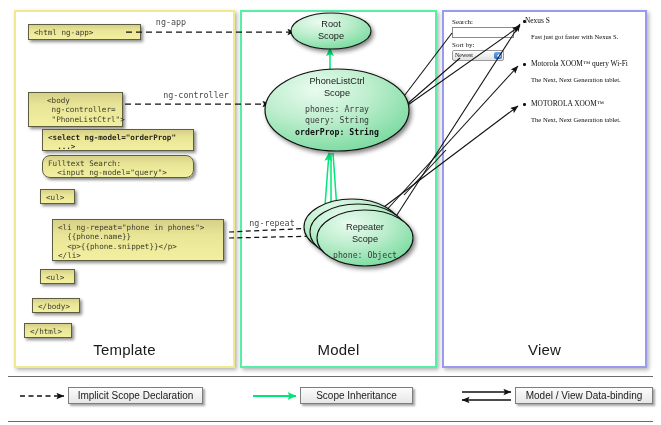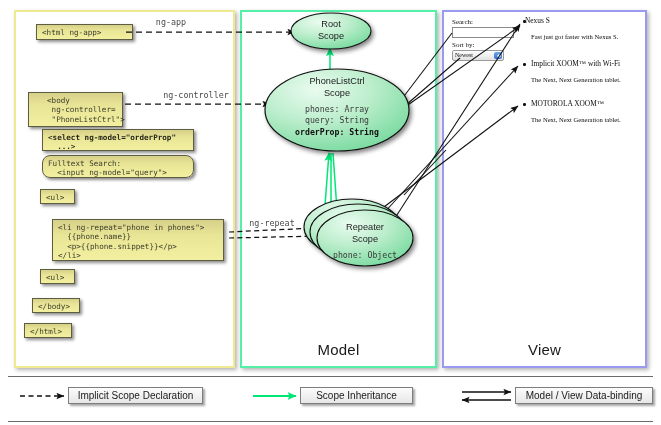--- a/index.html
+++ b/index.html
@@ -79,24 +79,25 @@
 </style>
 </head>
 <body>
 
 <div id="stage">
 
   <div class="panel" id="panel-template"></div>
   <div class="panel" id="panel-model"></div>
   <div class="panel" id="panel-view"></div>
 
+  <div class="panel-label" id="label-template">Template</div>
   <div class="panel-label" id="label-model">Model</div>
   <div class="panel-label" id="label-view">View</div>
 
-  <div class="codebox" style="left:28px;top:24px;width:97px;height:16px;margin-left:8px;">&lt;html ng-app&gt;</div>
+  <div class="codebox" style="left:28px;top:24px;width:113px;height:16px;">&lt;html ng-app&gt;</div>
 
   <div class="codebox" style="left:28px;top:92px;width:95px;height:35px;padding-left:18px;">&lt;body
  ng-controller=
  "PhoneListCtrl"&gt;</div>
 
   <div class="codebox bold" style="left:42px;top:129px;width:152px;height:22px;">&lt;select ng-model="orderProp"
   ...&gt;</div>
 
   <div class="codebox" style="left:42px;top:155px;width:152px;height:23px;border-radius:8px;">Fulltext Search:
   &lt;input ng-model="query"&gt;</div>
@@ -121,21 +122,21 @@
   <div class="v-select" style="left:452px;top:50px;width:52px;height:11px;">
     <span>Newest</span>
     <span class="knob"></span>
   </div>
 
   <div class="v-bullet" style="left:523px;top:20px;"></div>
   <div class="v-item v-title" style="left:525px;top:16px;">Nexus S</div>
   <div class="v-item v-snip" style="left:531px;top:33px;">Fast just got faster with Nexus S.</div>
 
   <div class="v-bullet" style="left:523px;top:63px;"></div>
-  <div class="v-item v-title" style="left:531px;top:59px;">Implicit XOOM™ with Wi-Fi</div>
+  <div class="v-item v-title" style="left:531px;top:59px;">Motorola XOOM™ query Wi-Fi</div>
   <div class="v-item v-snip" style="left:531px;top:76px;">The Next, Next Generation tablet.</div>
 
   <div class="v-bullet" style="left:523px;top:103px;"></div>
   <div class="v-item v-title" style="left:531px;top:99px;">MOTOROLA XOOM™</div>
   <div class="v-item v-snip" style="left:531px;top:116px;">The Next, Next Generation tablet.</div>
 
   <svg id="wires" viewBox="0 0 661 425">
     <defs>
       <radialGradient id="grnGrad" cx="35%" cy="25%" r="85%">
         <stop offset="0%" stop-color="#e9fbef"></stop>

